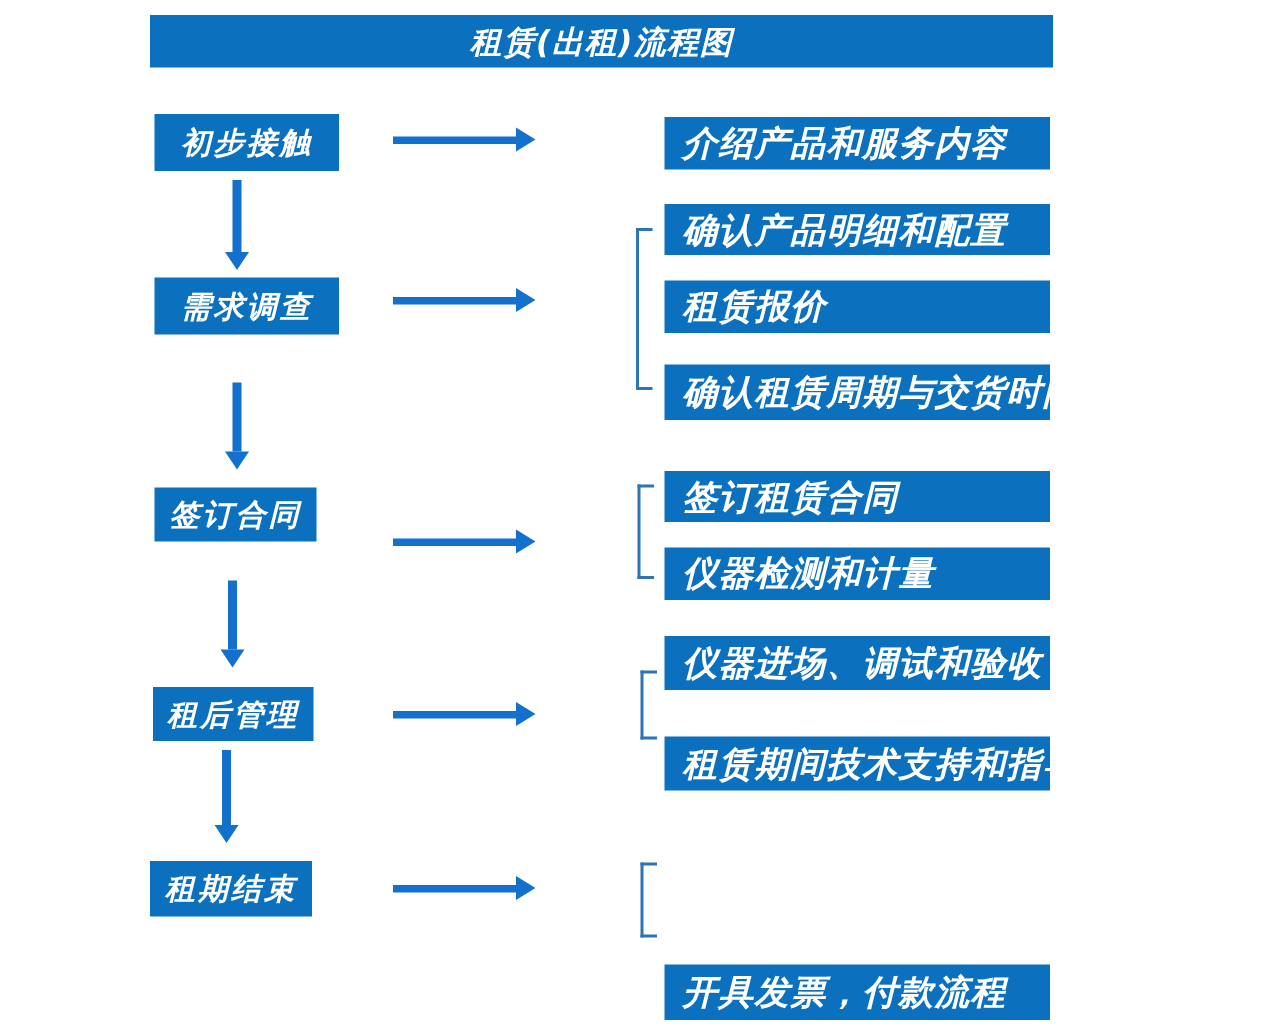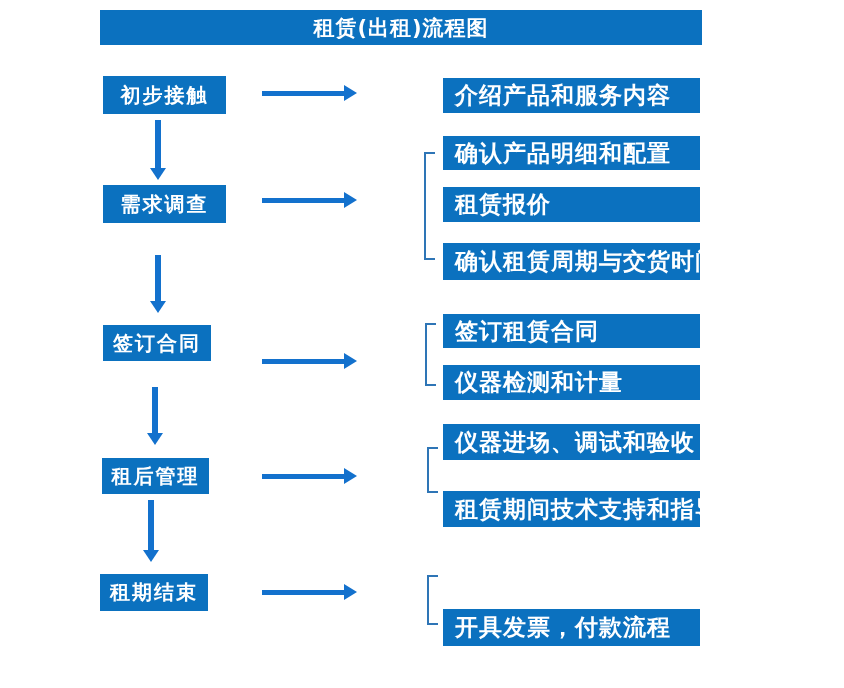--- a/index.html
+++ b/index.html
@@ -11,20 +11,21 @@
   }
   * { box-sizing: border-box; margin: 0; padding: 0; }
   html, body { background: var(--bg); }
   body { font-family: "DejaVu Sans", "Liberation Sans", sans-serif; }
   .canvas {
     position: relative;
     width: 844px;
     height: 688px;
     background: var(--bg);
     overflow: hidden;
+    font-style: italic;
   }
   .title-bar {
     position: absolute;
     background: var(--box);
     color: var(--text);
     font-weight: bold;
     font-size: 21px;
     display: flex;
     align-items: center;
     justify-content: center;
@@ -148,15 +149,15 @@
   <div class="detail-box" style="top:136px; height:34px;">确认产品明细和配置</div>
   <div class="detail-box" style="top:187px; height:35px;">租赁报价</div>
   <div class="detail-box" style="top:243px; height:37px;">确认租赁周期与交货时间</div>
 
   <div class="detail-box" style="top:314px; height:34px;">签订租赁合同</div>
   <div class="detail-box" style="top:365px; height:35px;">仪器检测和计量</div>
 
   <div class="detail-box" style="top:491px; height:36px;">租赁期间技术支持和指导</div>
   <div class="detail-box" style="top:424px; height:36px;">仪器进场、调试和验收</div>
 
-  <div class="detail-box" style="top:609px; height:37px;">开具发票，付款流程</div>
+  <div class="detail-box" style="top:643px; height:37px;">开具发票，付款流程</div>
 
 </div>
 
 </body></html>

